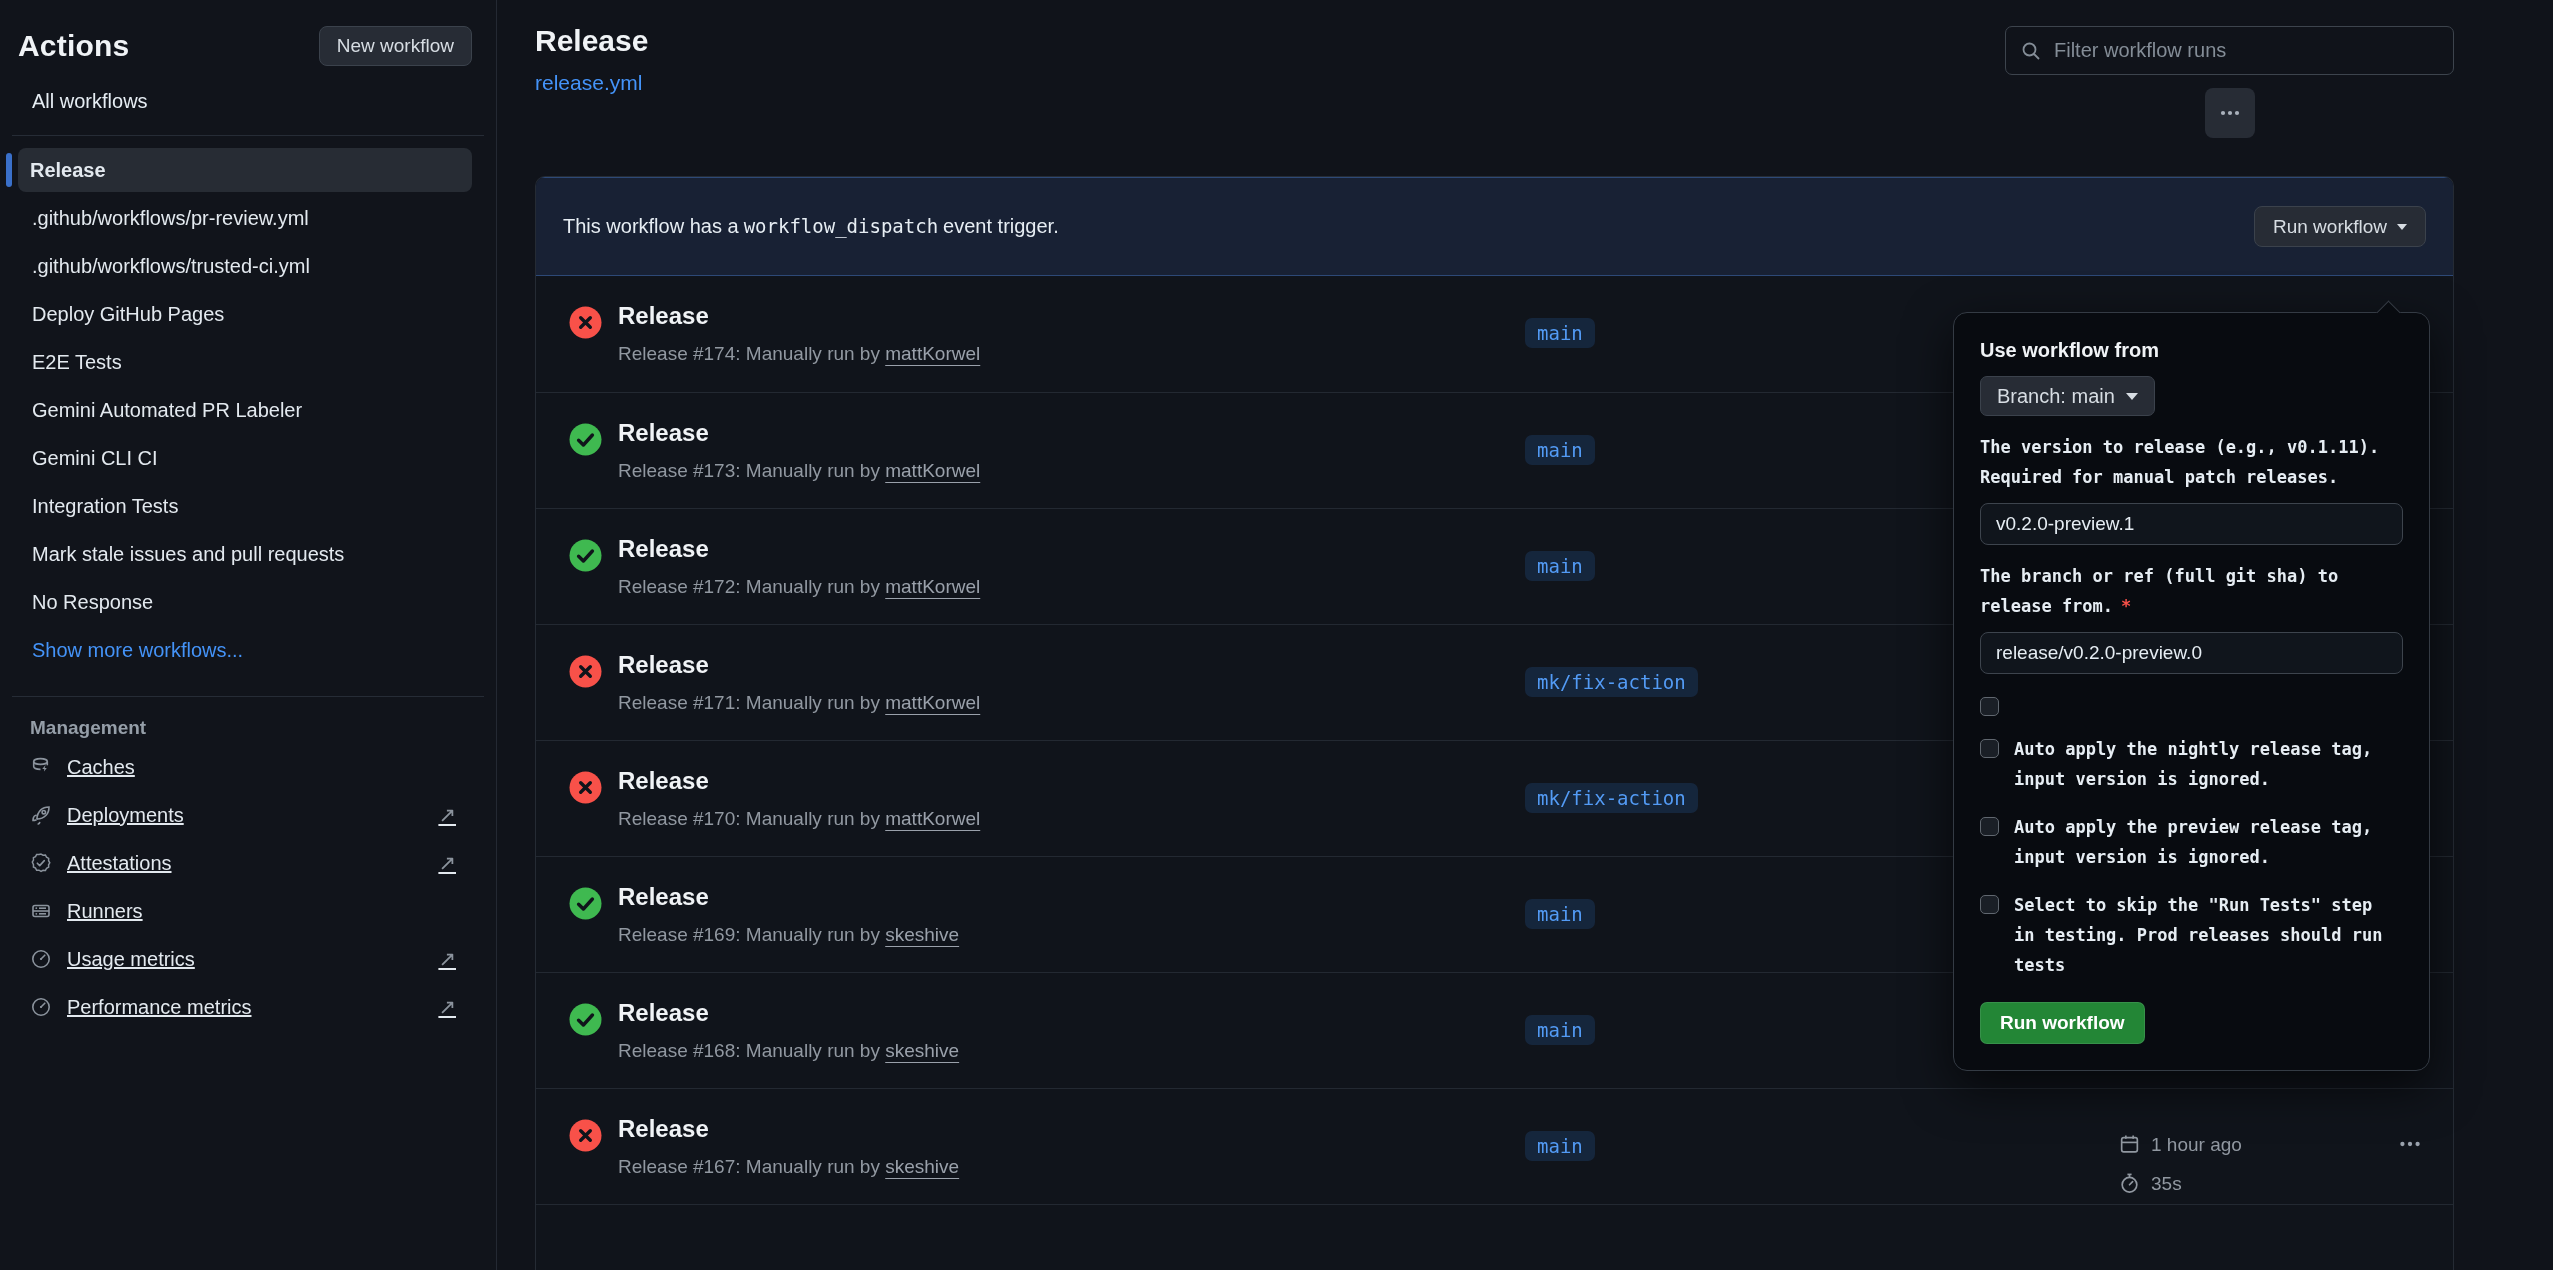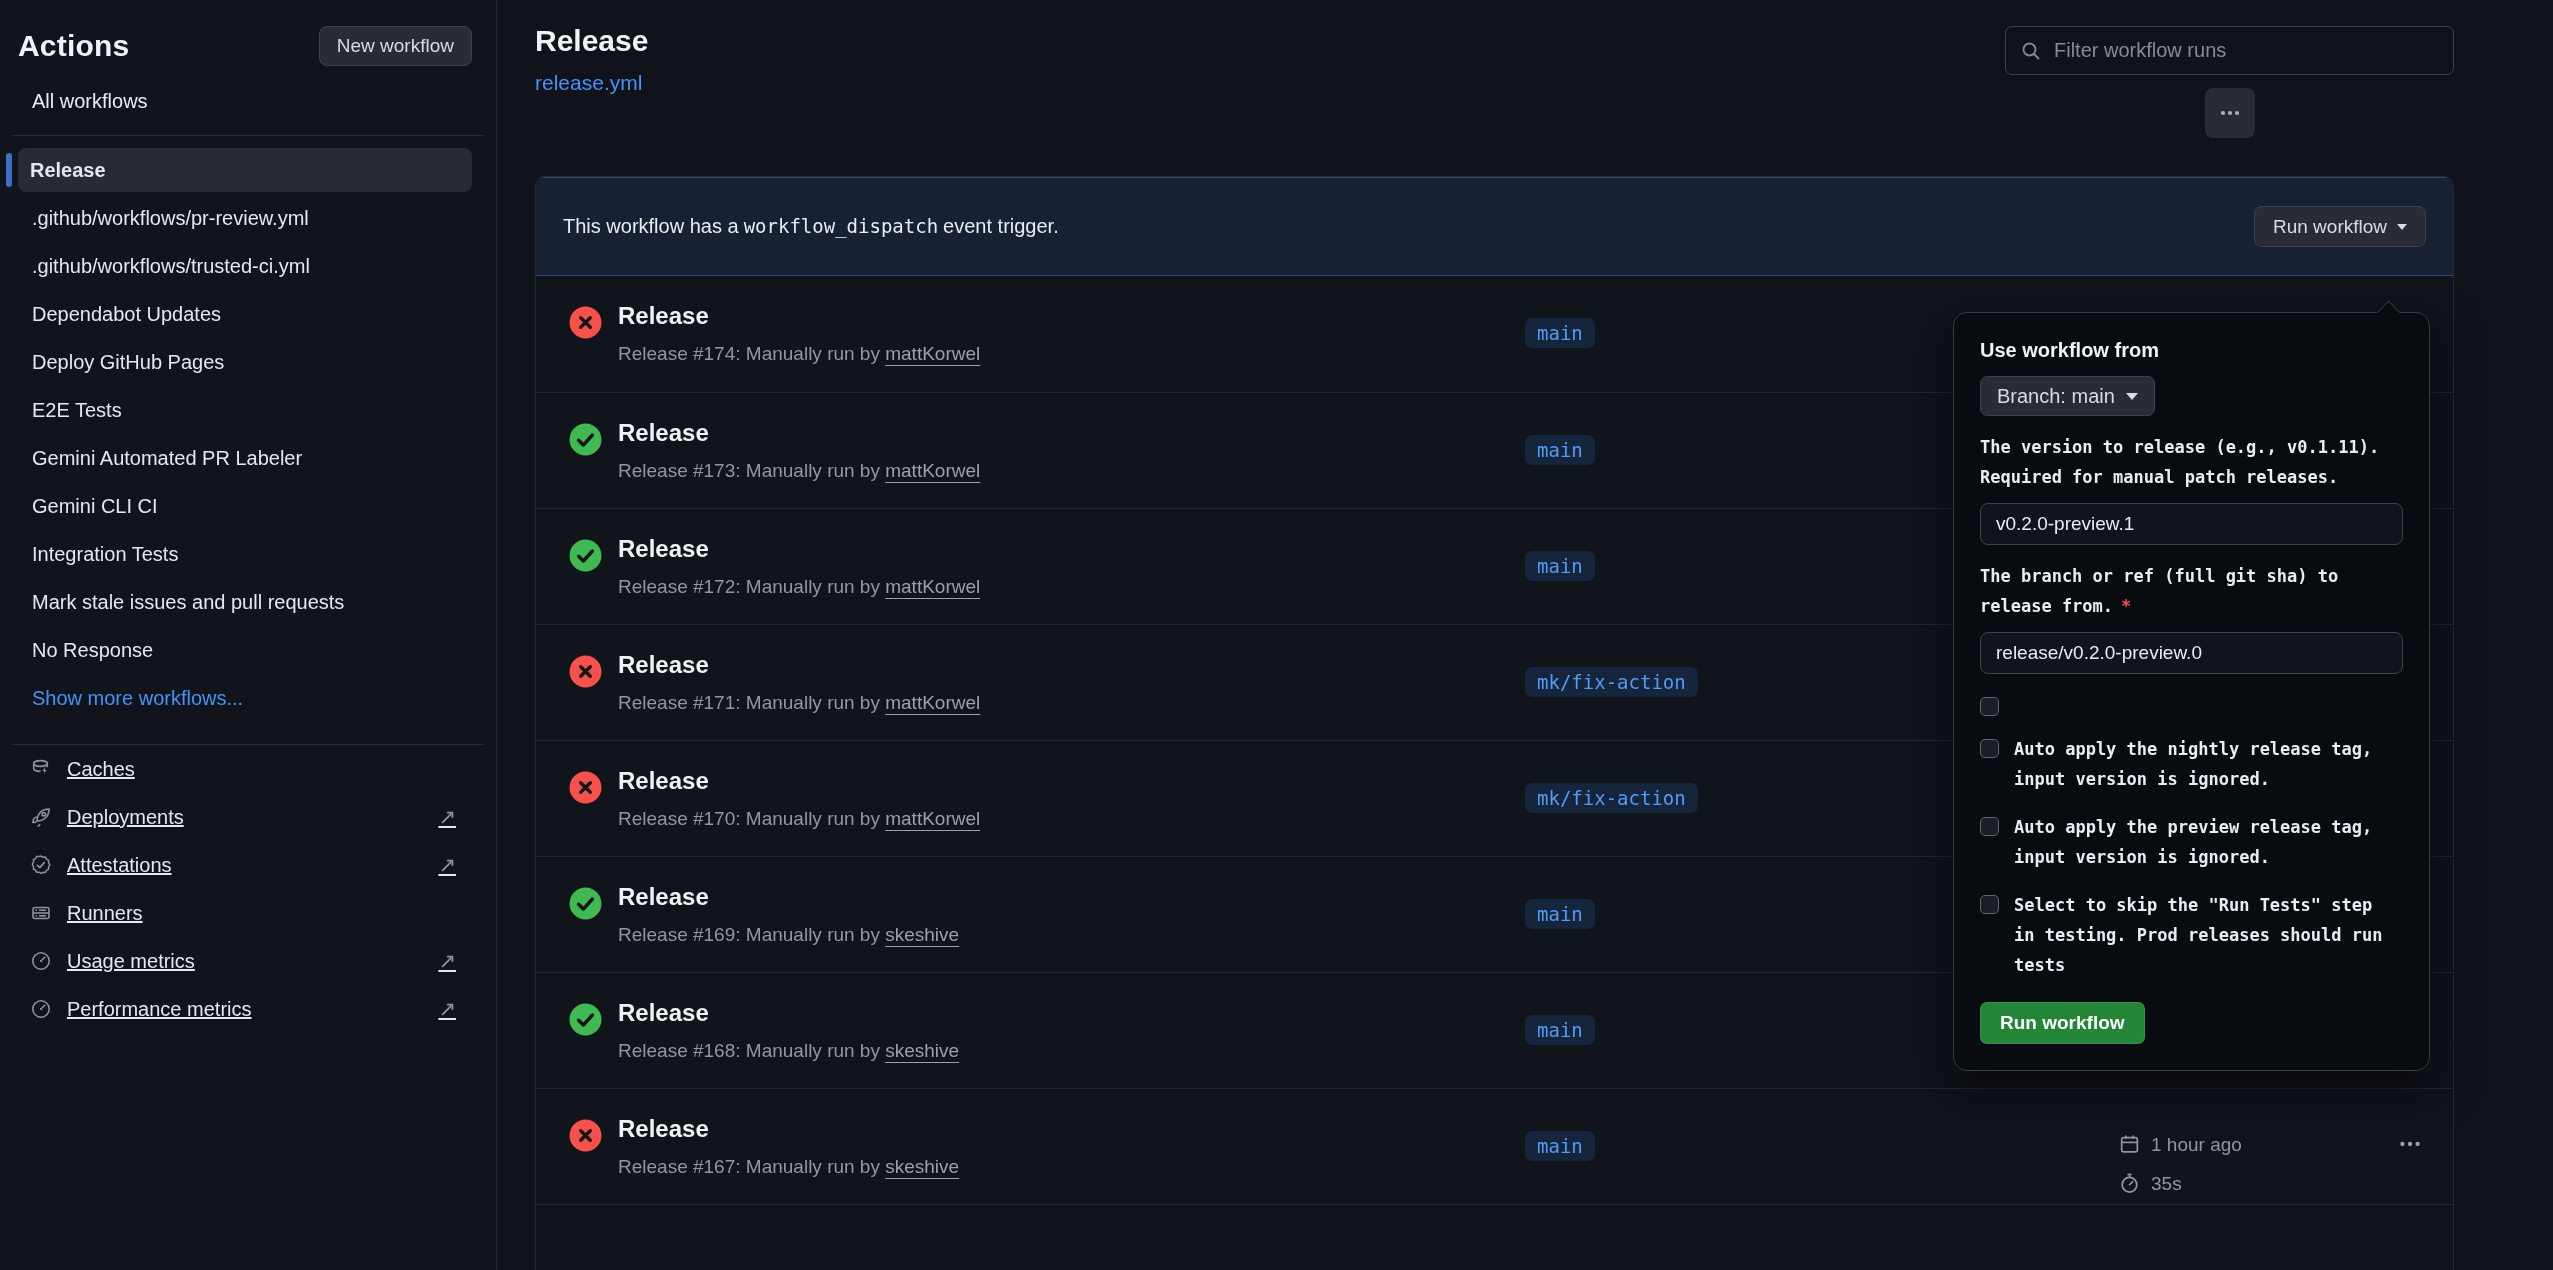--- a/index.html
+++ b/index.html
@@ -171,23 +171,20 @@
           <span class="accent"></span>
           <span>Release</span>
         </div>
         <div class="side-item">
           <span>.github/workflows/pr-review.yml</span>
         </div>
         <div class="side-item">
           <span>.github/workflows/trusted-ci.yml</span>
         </div>
         <div class="side-item">
-          <span>Dependabot Updates</span>
-        </div>
-        <div class="side-item">
           <span>Deploy GitHub Pages</span>
         </div>
         <div class="side-item">
           <span>E2E Tests</span>
         </div>
         <div class="side-item">
           <span>Gemini Automated PR Labeler</span>
         </div>
         <div class="side-item">
           <span>Gemini CLI CI</span>
@@ -197,20 +194,21 @@
         </div>
         <div class="side-item">
           <span>Mark stale issues and pull requests</span>
         </div>
         <div class="side-item">
           <span>No Response</span>
         </div>
       </nav>
     <div class="show-more">Show more workflows...</div>
     <div class="divider"></div>
+    <div class="mgmt-heading">Management</div>
     <div id="mgmt-list">
         <div class="mgmt-item">
           <svg width="22" height="22" viewBox="0 0 22 22" fill="none" stroke="#8b939d" stroke-width="1.6">
             <ellipse cx="10.5" cy="5.5" rx="6.8" ry="2.9"></ellipse>
             <path d="M3.7 5.5v5c0 1.6 3 2.9 6.8 2.9"></path>
             <path d="M17.3 5.5v3.8"></path>
             <path d="M14 15.5l2.8-3.4h-2.1l.9-3-3.4 4h2.1z" fill="#8b939d" stroke="none"></path>
           </svg>
           <span>Caches</span>
         </div>

